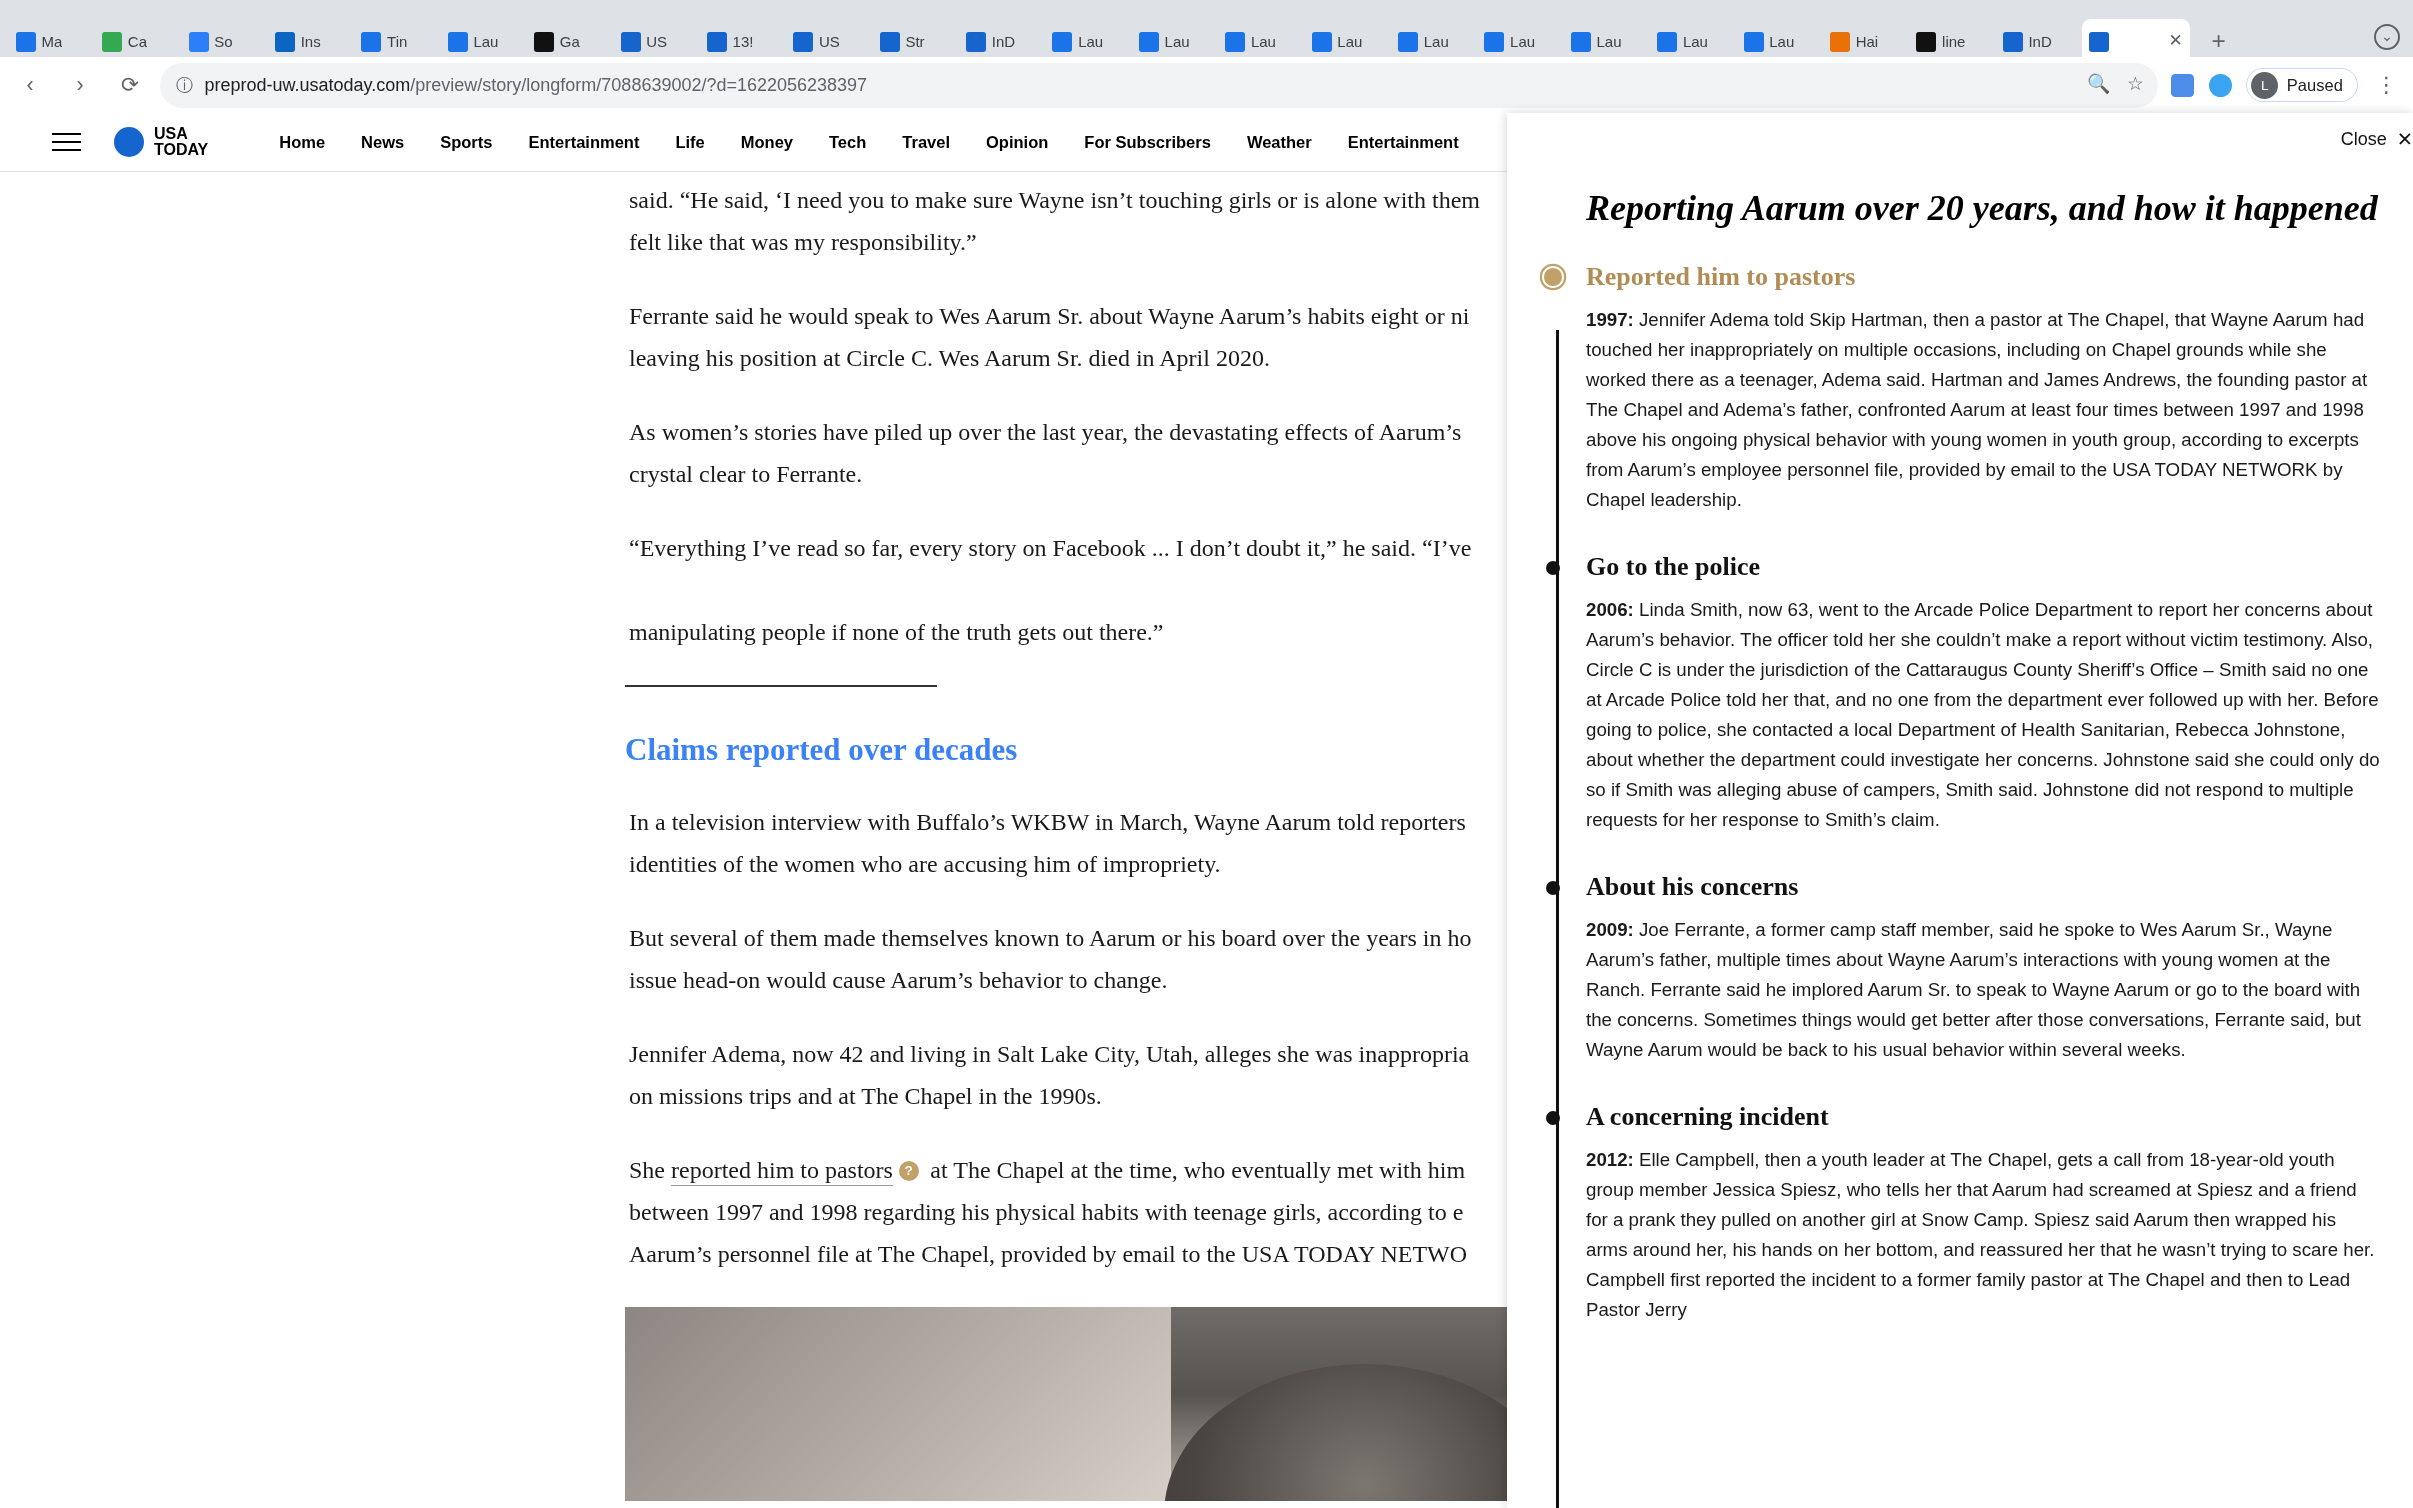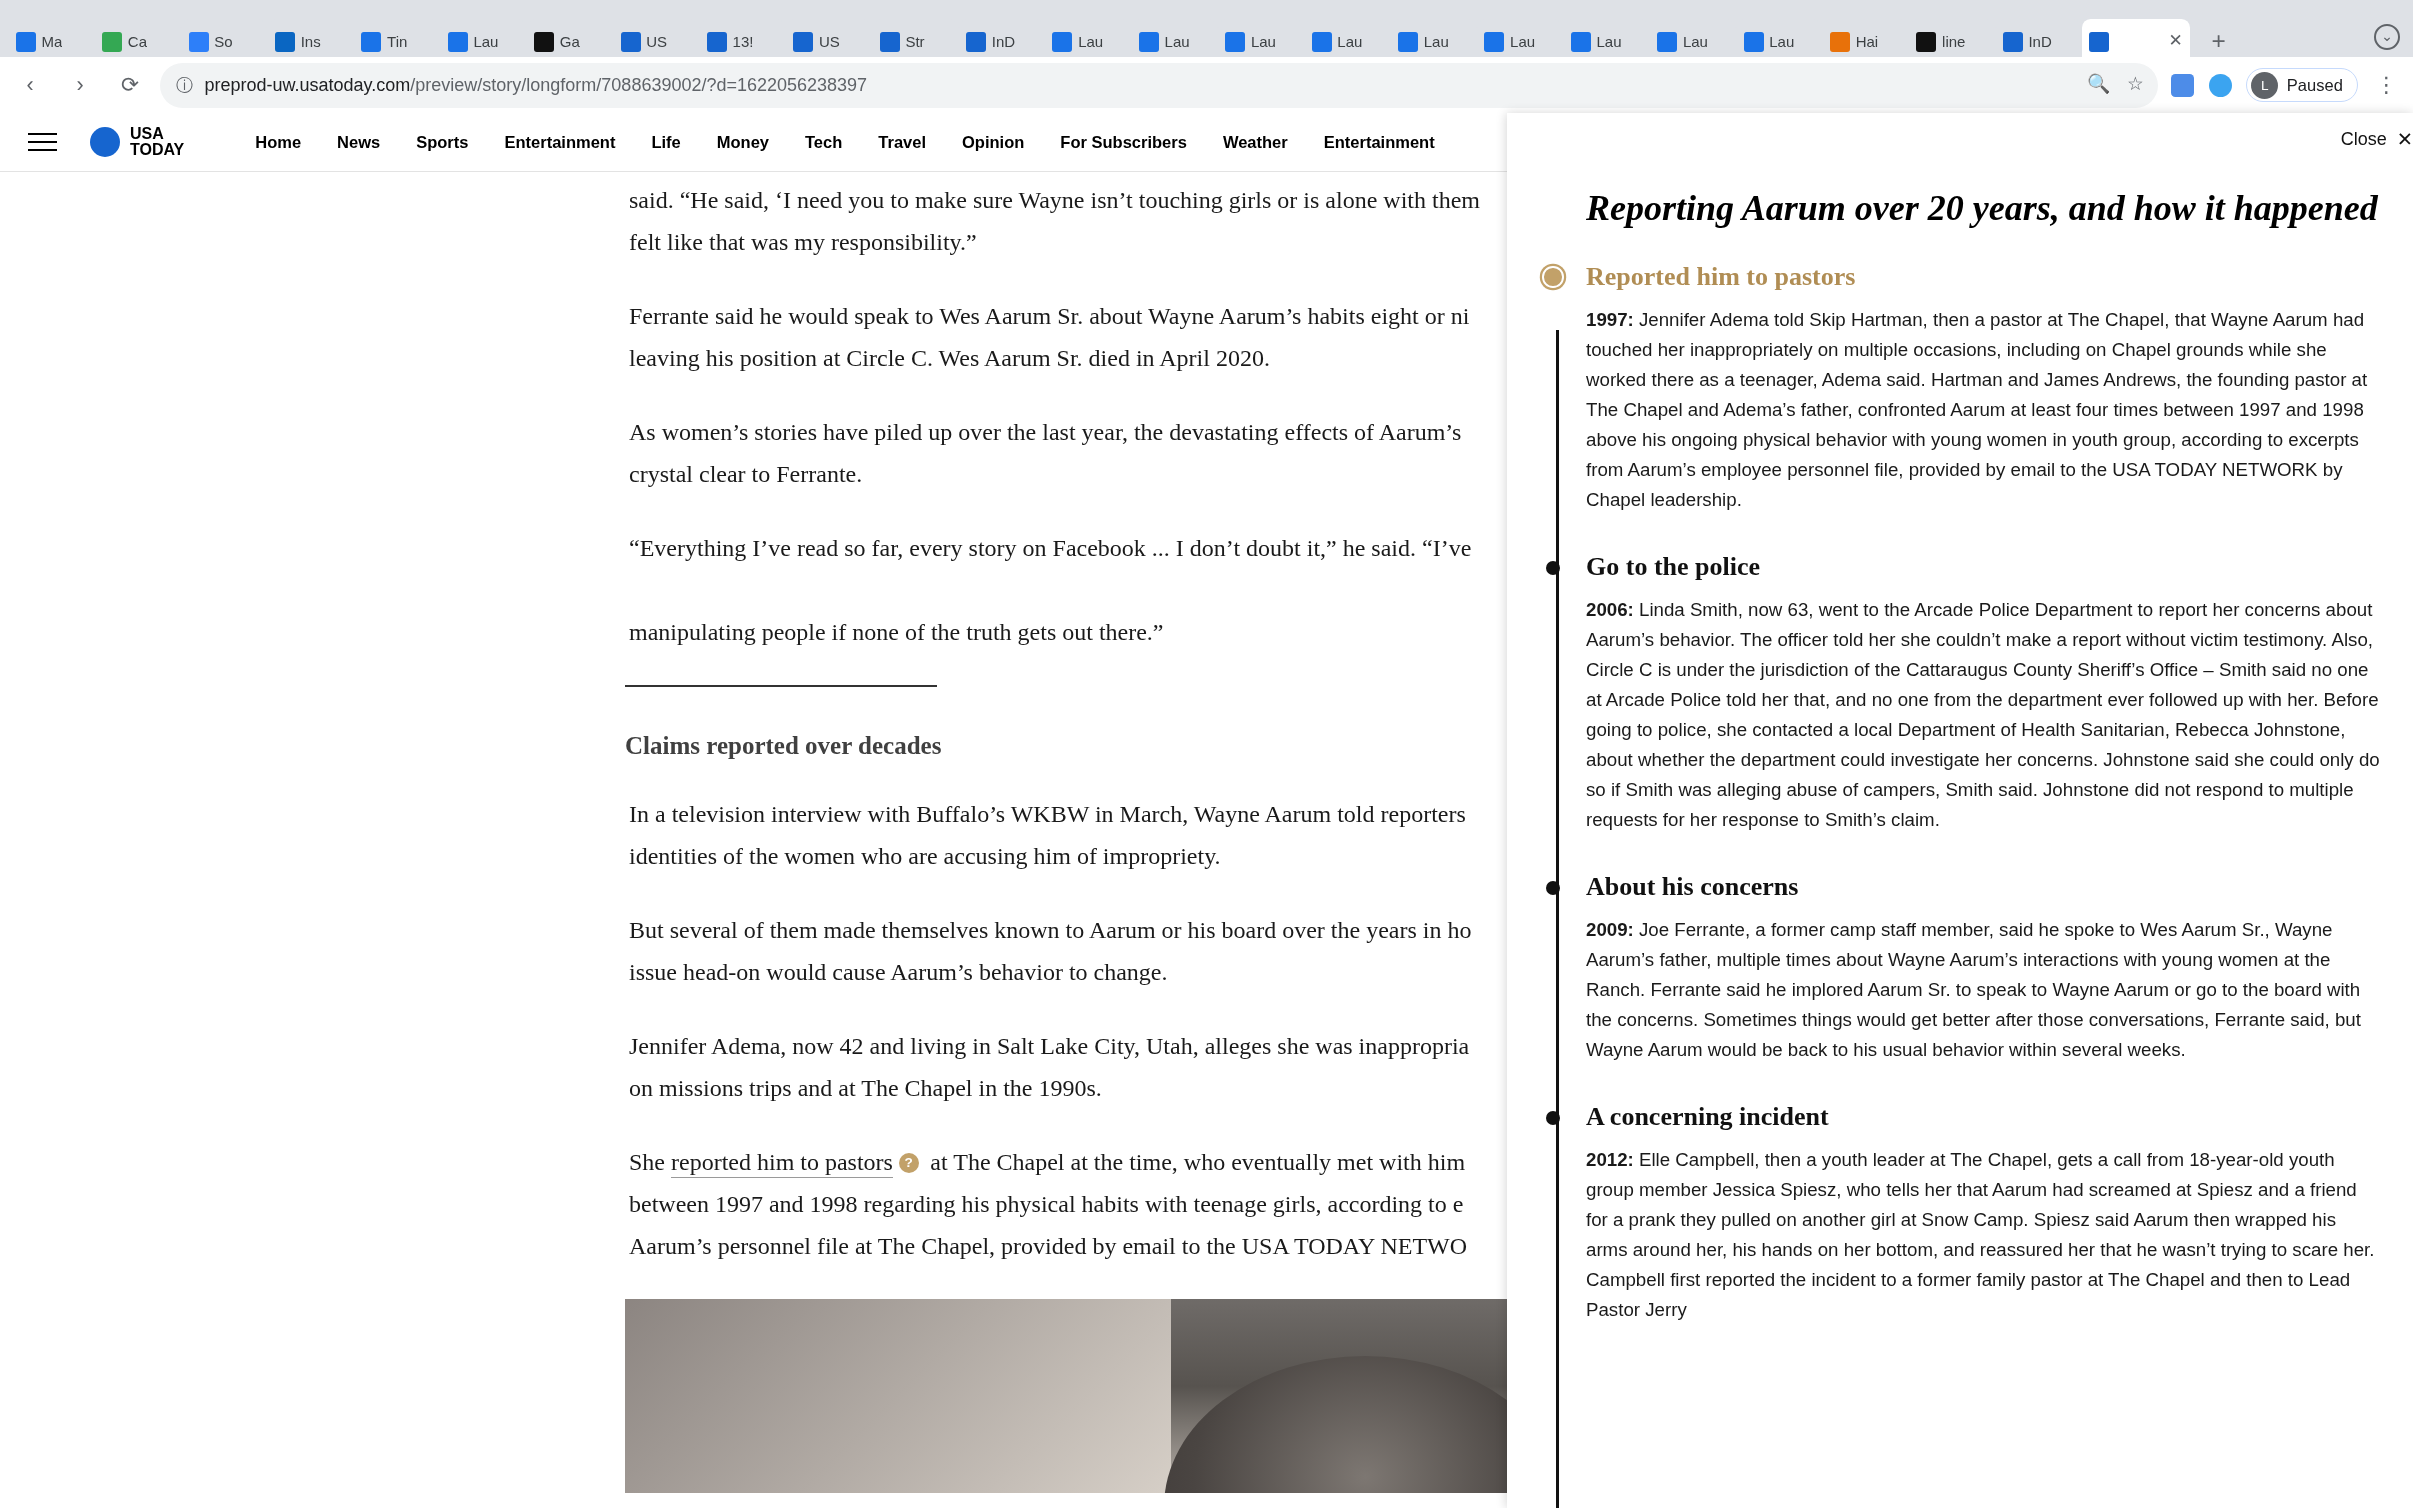--- a/index.html
+++ b/index.html
@@ -94,21 +94,21 @@
   .kebab { font-size: 21.5px; color: #5f6368; padding: 0 16px 0 2.9px; }
 
   
   .page {
     position: absolute; top: 113px; left: 0; width: 2413px; height: 1395px;
     background: #ffffff; overflow: hidden;
   }
   .usat-nav {
     position: relative; height: 59px; width: 2413px;
     border-bottom: 0.7px solid #e3e3e3;
-    display: flex; align-items: center; padding-left: 28px;
+    display: flex; align-items: center; padding-left: 52px;
   }
   .hamburger { width: 29px; margin-right: 33px; }
   .hamburger div { height: 2.2px; background: #000; margin: 5.7px 0; }
   .usat-logo { display: flex; align-items: center; margin-right: 53px; }
   .usat-dot { width: 30px; height: 30px; border-radius: 50%; background: #1665cf; margin-right: 10px; }
   .usat-word { font-size: 16px; font-weight: bold; line-height: 16.5px; color: #000; }
   .navlinks { display: flex; gap: 0; }
   .navlinks a {
     font-size: 16.5px; font-weight: bold; color: #000; text-decoration: none;
     padding: 0 18px; white-space: nowrap;
@@ -122,21 +122,21 @@
     font-family: "Liberation Serif", serif;
     font-size: 24px; line-height: 42px; color: #1a1a1a;
     margin: 0 0 32px 4px;
   }
   .article p.first { margin-top: 0; }
   .hr-small {
     width: 312px; height: 2.2px; background: #333; margin: 29px 0 45px 0;
   }
   .article h2 {
     font-family: "Liberation Serif", serif;
-    font-size: 25px; font-weight: bold; color: #404040;
+    font-size: 31px; font-weight: bold; color: #3b82f6;
     margin: 0 0 33px 0;
   }
   .annot-link {
     border-bottom: 1.4px solid #9a9a9a; padding-bottom: 1.4px;
   }
   .annot-badge {
     display: inline-block; width: 20px; height: 20px; border-radius: 50%;
     background: #c2a169; color: #fff; font-size: 13.6px; font-weight: bold;
     text-align: center; line-height: 20px; vertical-align: 2.9px; margin: 0 5.7px;
     font-family: "Liberation Sans", sans-serif;

